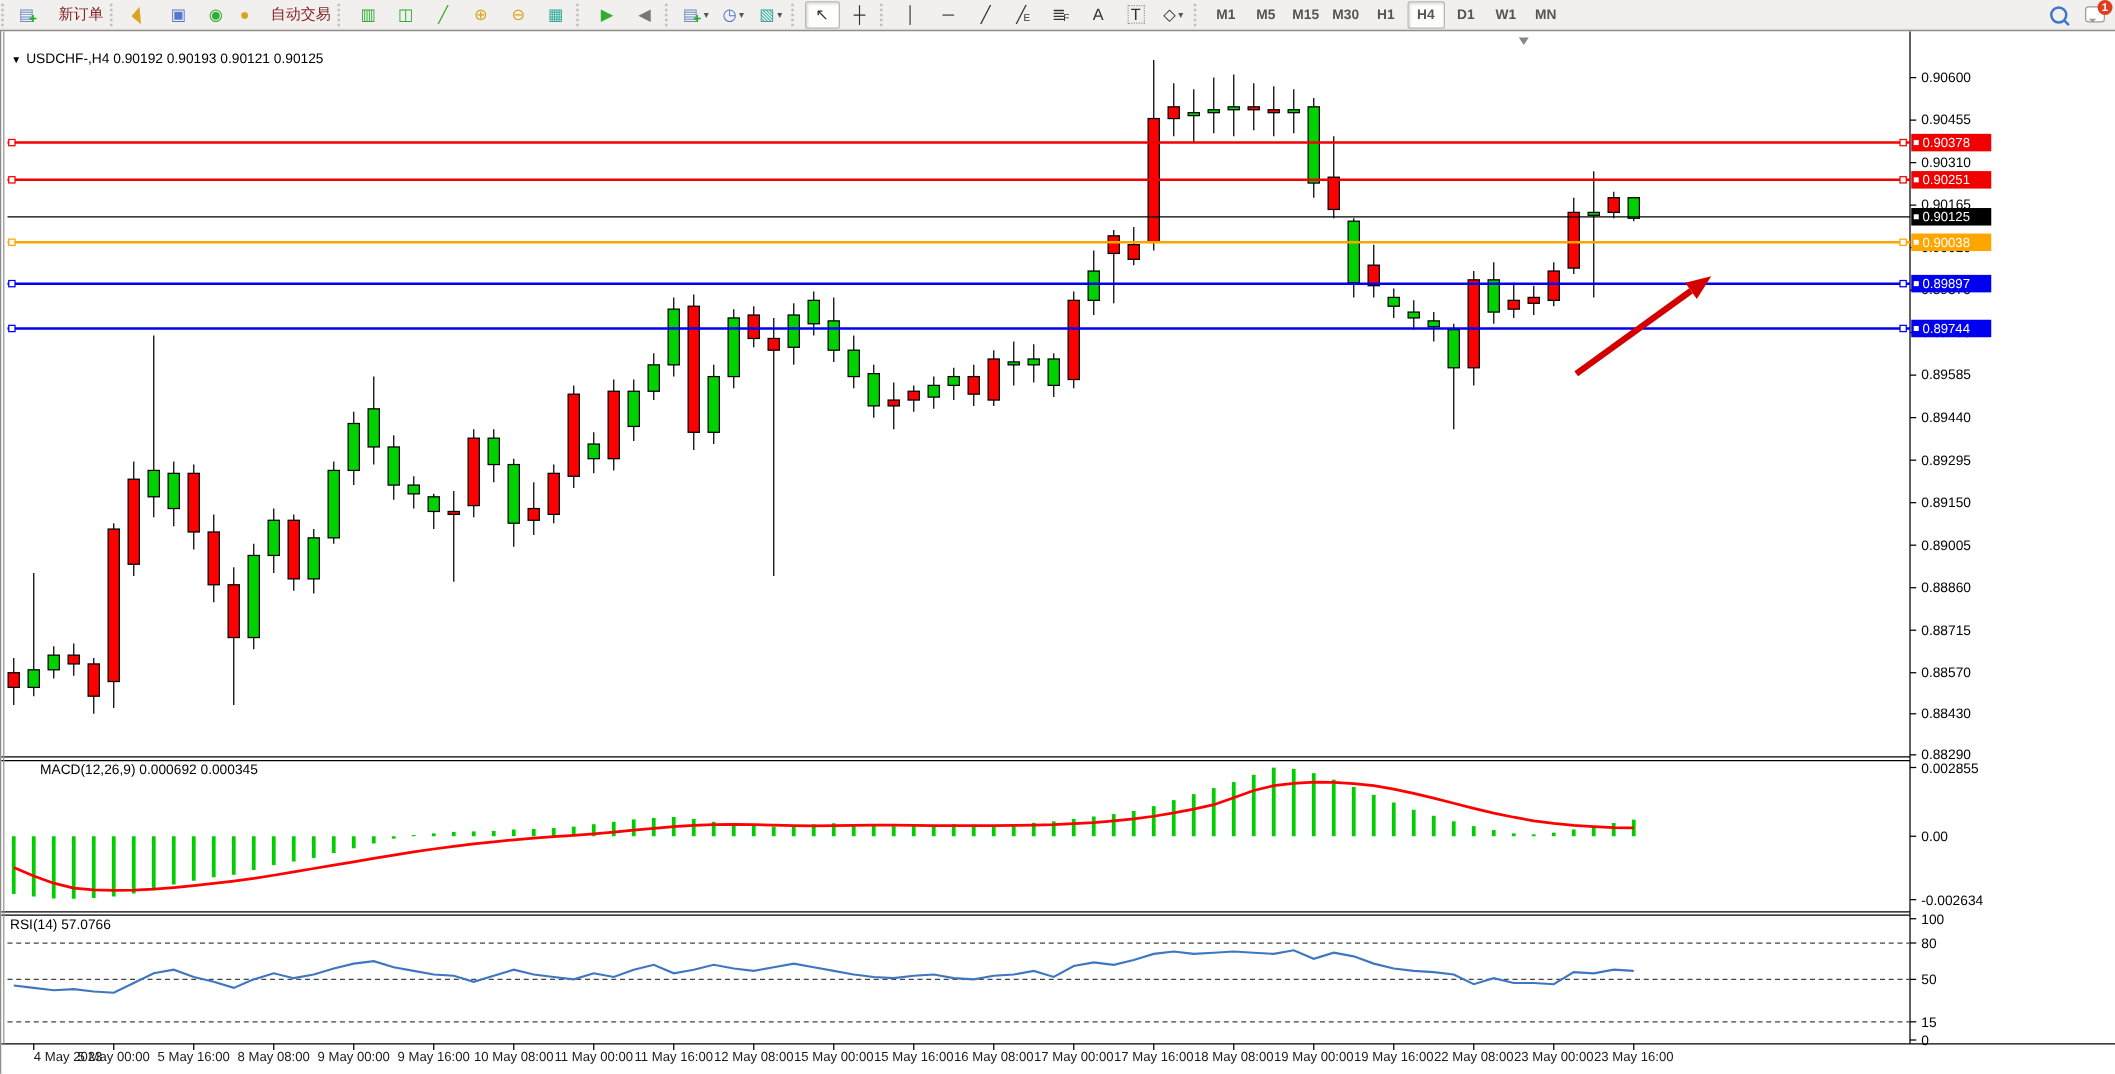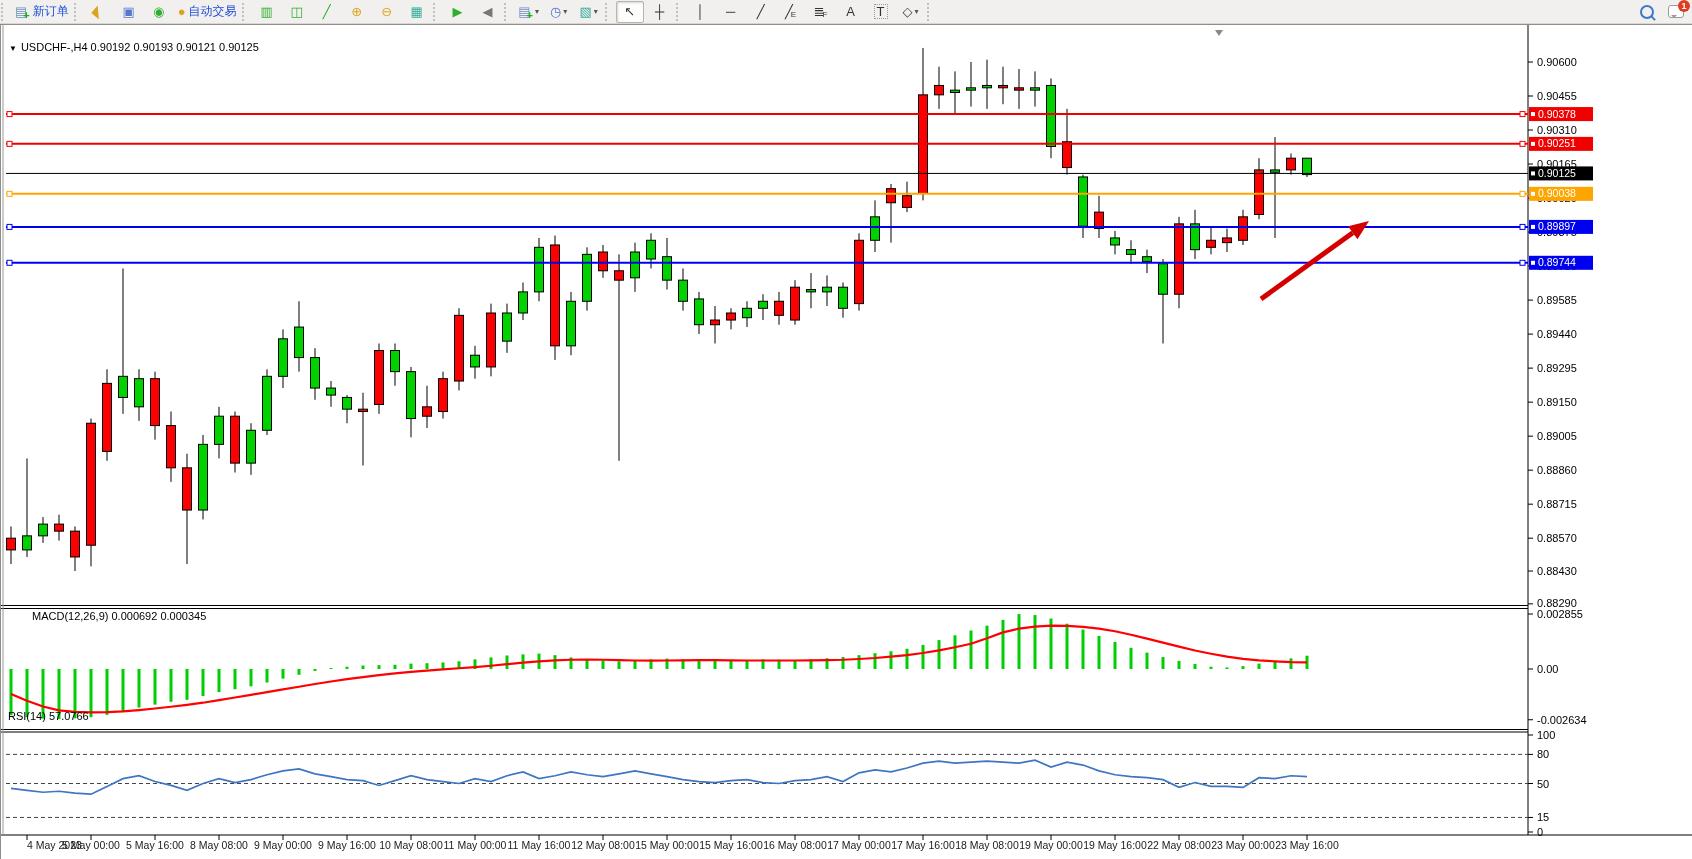--- a/index.html
+++ b/index.html
@@ -4,21 +4,21 @@
 <style>
   html,body{margin:0;padding:0;width:1692px;height:859px;overflow:hidden;
     font-family:"Liberation Sans","DejaVu Sans",sans-serif;background:#ffffff;}
   
   .toolbar{position:absolute;left:0;top:0;width:1692px;height:23px;
     background:#f2f0ee;border-bottom:1px solid #d9d6d2;display:flex;align-items:center;}
   .grip{width:7px;height:18px;margin:0 1px;border-left:2px dotted #c3c0bc;}
   .tbtn{height:20px;min-width:22px;display:flex;align-items:center;justify-content:center;
     padding:0 2px;margin:0 1px;border:1px solid transparent;border-radius:2px;
     font-size:12px;color:#444;cursor:default;position:relative;white-space:nowrap;}
-  .tbtn .lbl{font-size:12px;color:#1d4ed8;margin-left:3px;}
+  .tbtn .lbl{font-size:12px;color:#7f1d1d;margin-left:17px;}
   .tbtn.active{background:#fdfdfc;border:1px solid #b9b6b2;box-shadow:inset 1px 1px 2px #d8d5d1;}
   .tf{font-size:11px;font-weight:bold;color:#555;min-width:24px;}
   .ic{font-size:13px;line-height:13px;}
   .ic.doc{color:#6d8fc0;}
   .ic.gold{color:#d9a520;}
   .ic.blue{color:#5577cc;}
   .ic.green{color:#2fae2f;}
   .ic.teal{color:#3a9;}
   .ic.gray{color:#777;}
   .ic.dark{color:#333;}
@@ -34,21 +34,21 @@
   .badge{position:absolute;right:-7px;top:-6px;background:#e03c1e;color:#fff;font-size:9px;
     font-weight:bold;border-radius:50%;width:12px;height:12px;display:flex;align-items:center;justify-content:center;}
   
   .chartwin{position:absolute;left:0;top:24px;width:1692px;height:835px;background:#fff;
     border-top:1px solid #8f8d8a;border-left:1px solid #8f8d8a;box-sizing:border-box;}
   #chart-svg{position:absolute;left:0;top:0;}
   .overlay{position:absolute;font-size:11px;color:#000;white-space:nowrap;}
   #title-row{left:8px;top:16px;}
   #title-row .tri{font-size:8px;margin-right:4px;color:#000;}
   #macd-label{left:7px;top:585px;margin-left:24px;}
-  #rsi-label{left:7px;top:685px;}
+  #rsi-label{left:7px;top:709px;}
 </style>
 </head>
 <body>
 
 <div class="toolbar">
   <span class="grip"></span>
   <div class="tbtn">
     <span class="ic doc">▤</span>
     <span class="plus">+</span>
     <span class="lbl">新订单</span>
@@ -136,20 +136,31 @@
     <span class="ic dark">A</span>
     </div>
   <div class="tbtn">
     <span class="ic dark" style="border:1px dotted #999;padding:0 2px;">T</span>
     </div>
   <div class="tbtn">
     <span class="ic dark">◇</span>
     <span class="caret">▾</span>
     </div>
   <span class="grip"></span>
+  <div id="tf-group" style="display:flex;">
+      <div class="tbtn tf">M1</div>
+      <div class="tbtn tf">M5</div>
+      <div class="tbtn tf">M15</div>
+      <div class="tbtn tf">M30</div>
+      <div class="tbtn tf">H1</div>
+      <div class="tbtn tf active">H4</div>
+      <div class="tbtn tf">D1</div>
+      <div class="tbtn tf">W1</div>
+      <div class="tbtn tf">MN</div>
+    </div>
   <div class="toolbar-right">
     <span class="search-ic"></span>
     <span class="chat-ic">
       <span class="badge">1</span>
     </span>
   </div>
 </div>
 
 <div class="chartwin">
   <svg id="chart-svg" width="1692" height="835">

